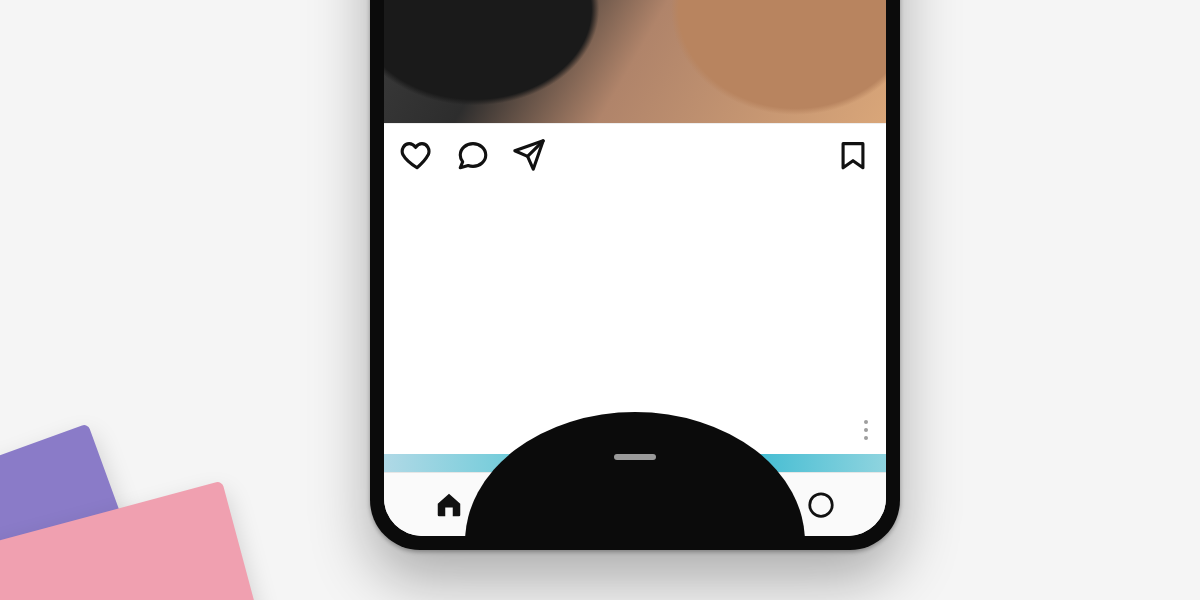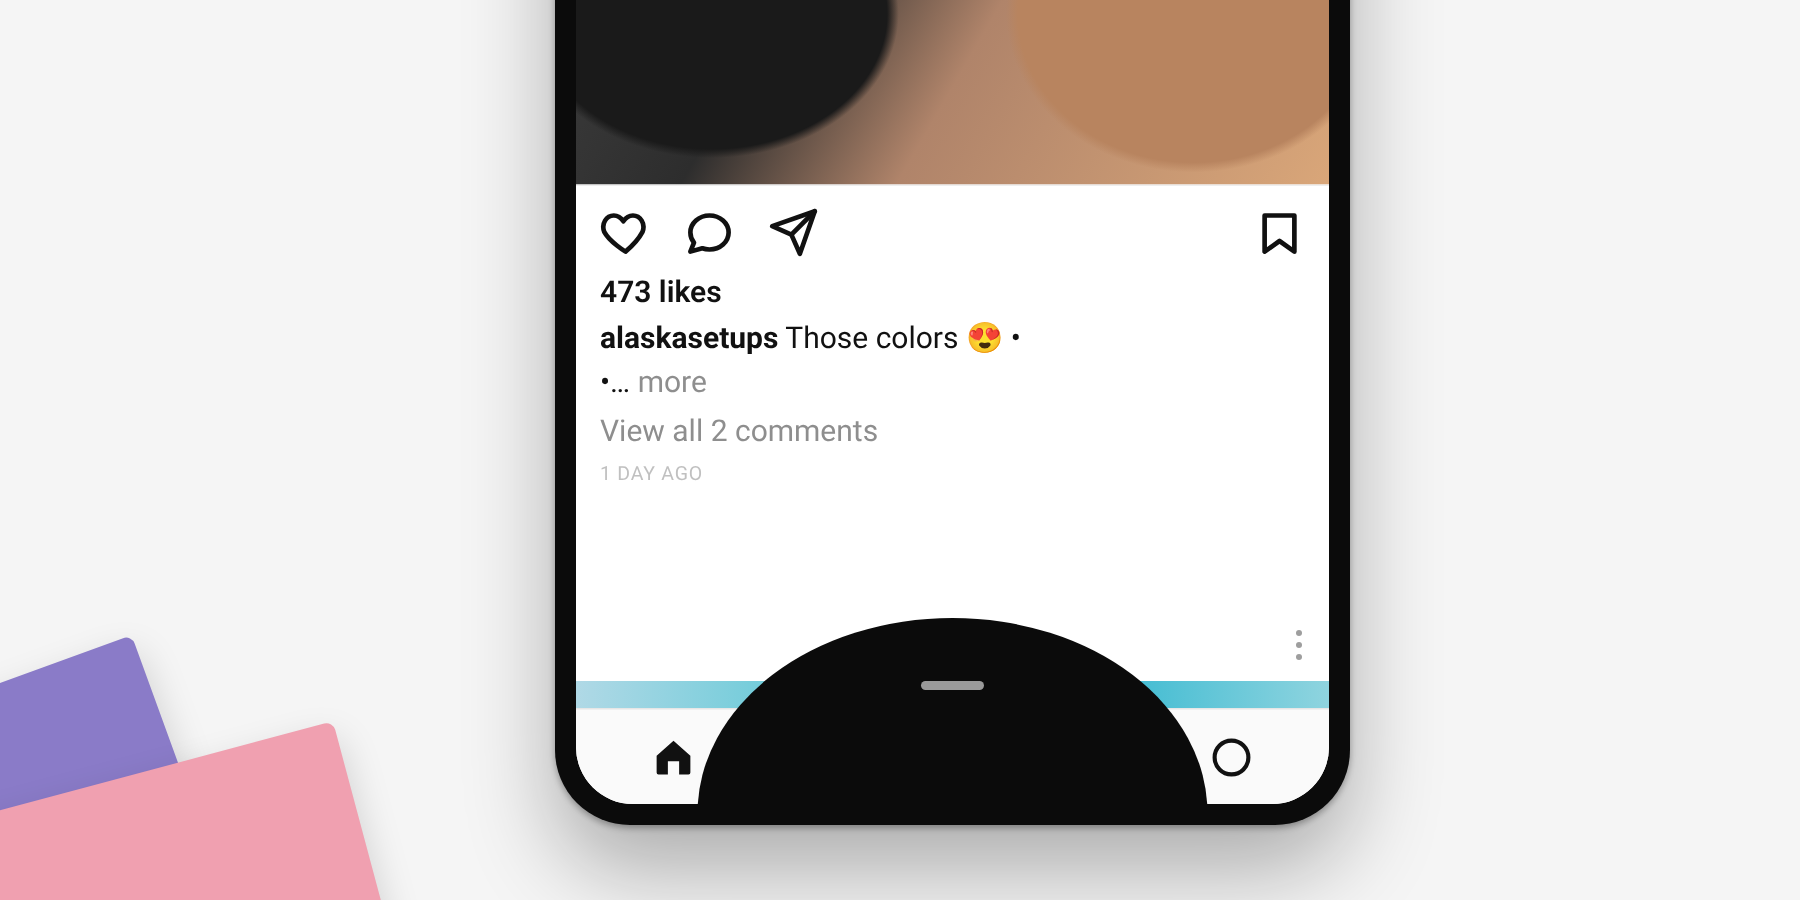--- a/index.html
+++ b/index.html
@@ -160,32 +160,20 @@
           </svg>
       </div>
       <div class="spacer"></div>
       <div class="ic">
         <svg viewBox="0 0 24 24">
             <path d="M19 21l-7-5-7 5V4h14v17z"></path>
           </svg>
       </div>
     </div>
 
-    <div class="meta">
-      <div class="likes">473 likes</div>
-      <div class="caption">
-        <span class="user">alaskasetups</span>
-        <span>Those colors 😍 •</span>
-      </div>
-      <div class="caption">
-        <span>•… </span><span class="more">more</span>
-      </div>
-      <div class="view-comments">View all 2 comments</div>
-      <div class="timestamp">1 DAY AGO</div>
-    </div>
 
     <div class="overflow">
       <span></span>
         <span></span>
         <span></span>
     </div>
 
     <div class="next-stripe"></div>
 
     <div class="navbar">

